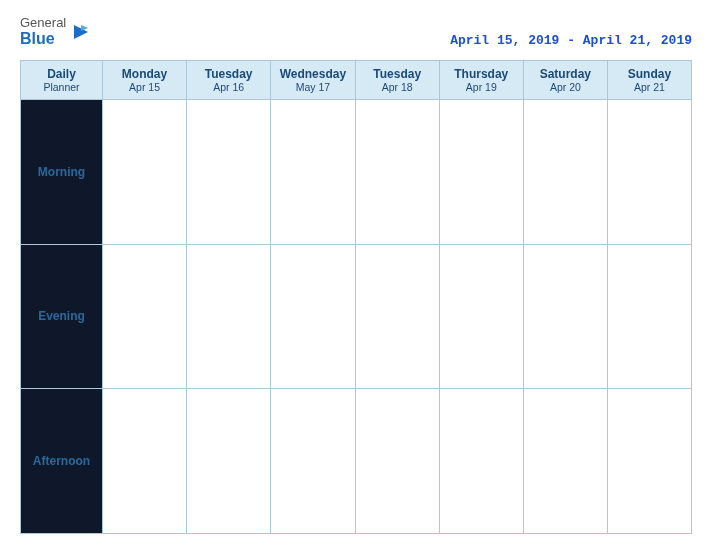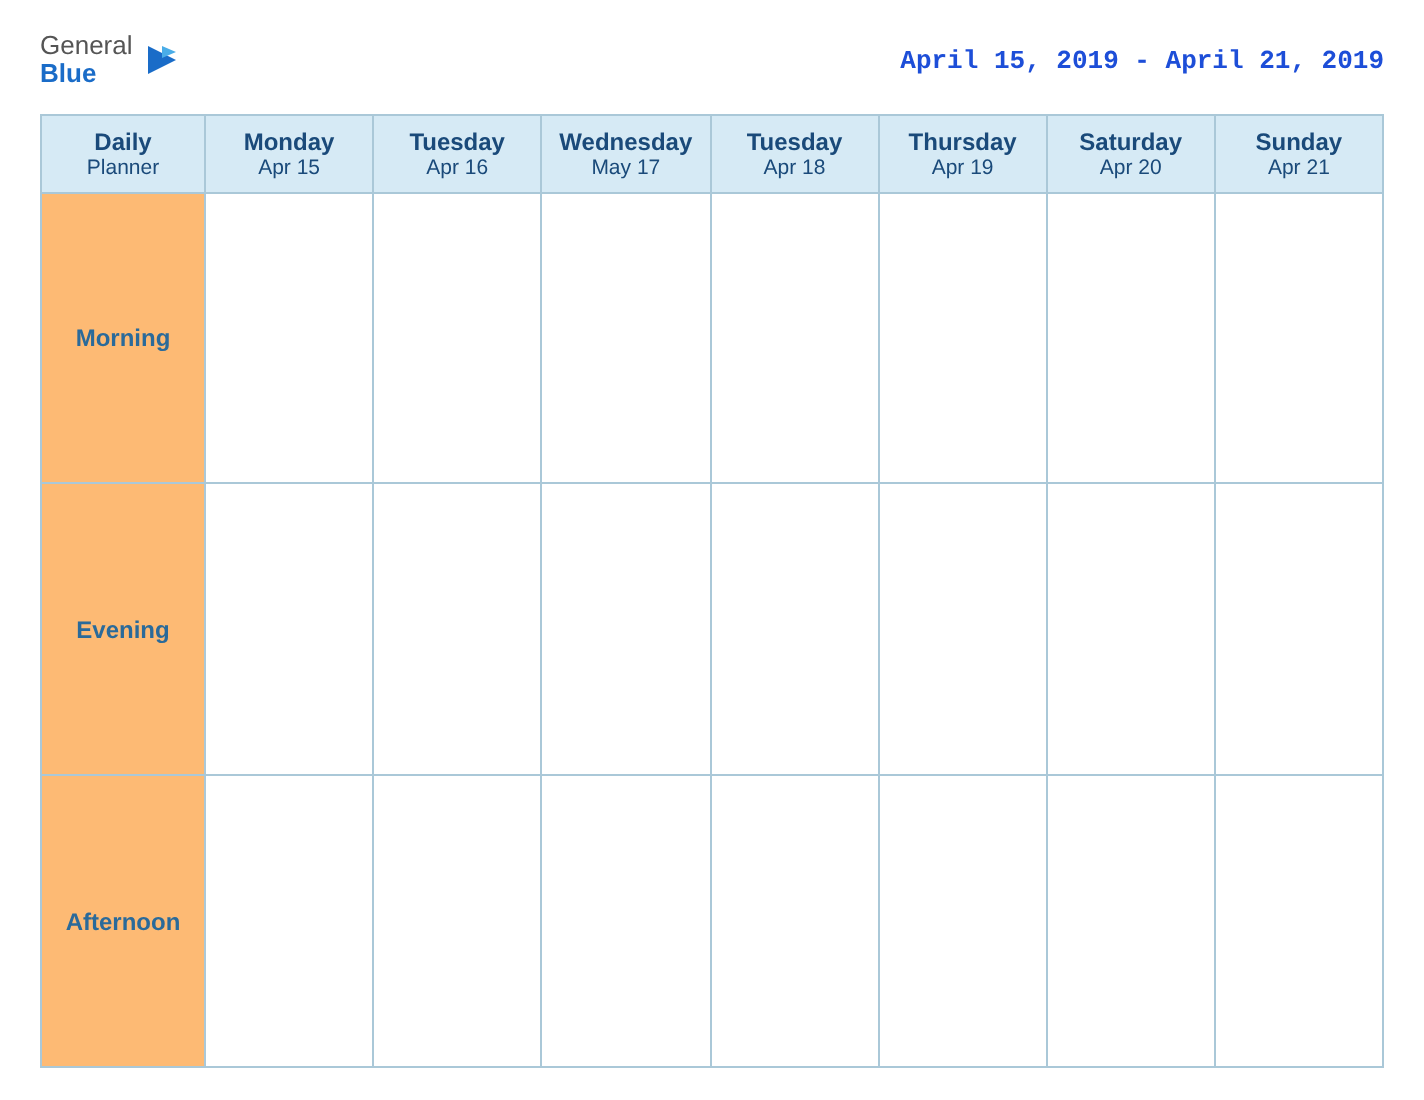--- a/index.html
+++ b/index.html
@@ -9,38 +9,38 @@
       background: #fff;
       font-family: Arial, sans-serif;
       display: flex;
       flex-direction: column;
       padding: 16px 20px 16px 20px;
     }
 
     .header {
       display: flex;
       justify-content: space-between;
-      align-items: center;
+      align-items: flex-end;
       margin-bottom: 12px;
     }
 
     .logo-area {
       display: flex;
       align-items: center;
       gap: 4px;
     }
 
     .logo-text-general {
       font-size: 13px;
       color: #555;
       font-weight: normal;
     }
 
     .logo-text-blue {
-      font-size: 13px;
+      font-size: 16px;
       color: #1a6cc8;
       font-weight: bold;
     }
 
     .logo-icon {
       width: 22px;
       height: 22px;
     }
 
     .title-area {
@@ -90,21 +90,21 @@
     }
 
     .planner-table thead tr th .day-date {
       display: block;
       font-size: 10.5px;
       font-weight: normal;
       color: #1a4a7a;
     }
 
     .label-col {
-      background-color: #fdba74;
+      background-color: #0f172a;
       width: 82px;
       font-size: 12px;
       font-weight: bold;
       color: #2a6a9a;
       padding: 4px;
     }
 
     .header-label-col {
       background-color: #d6eaf5;
       width: 82px;

